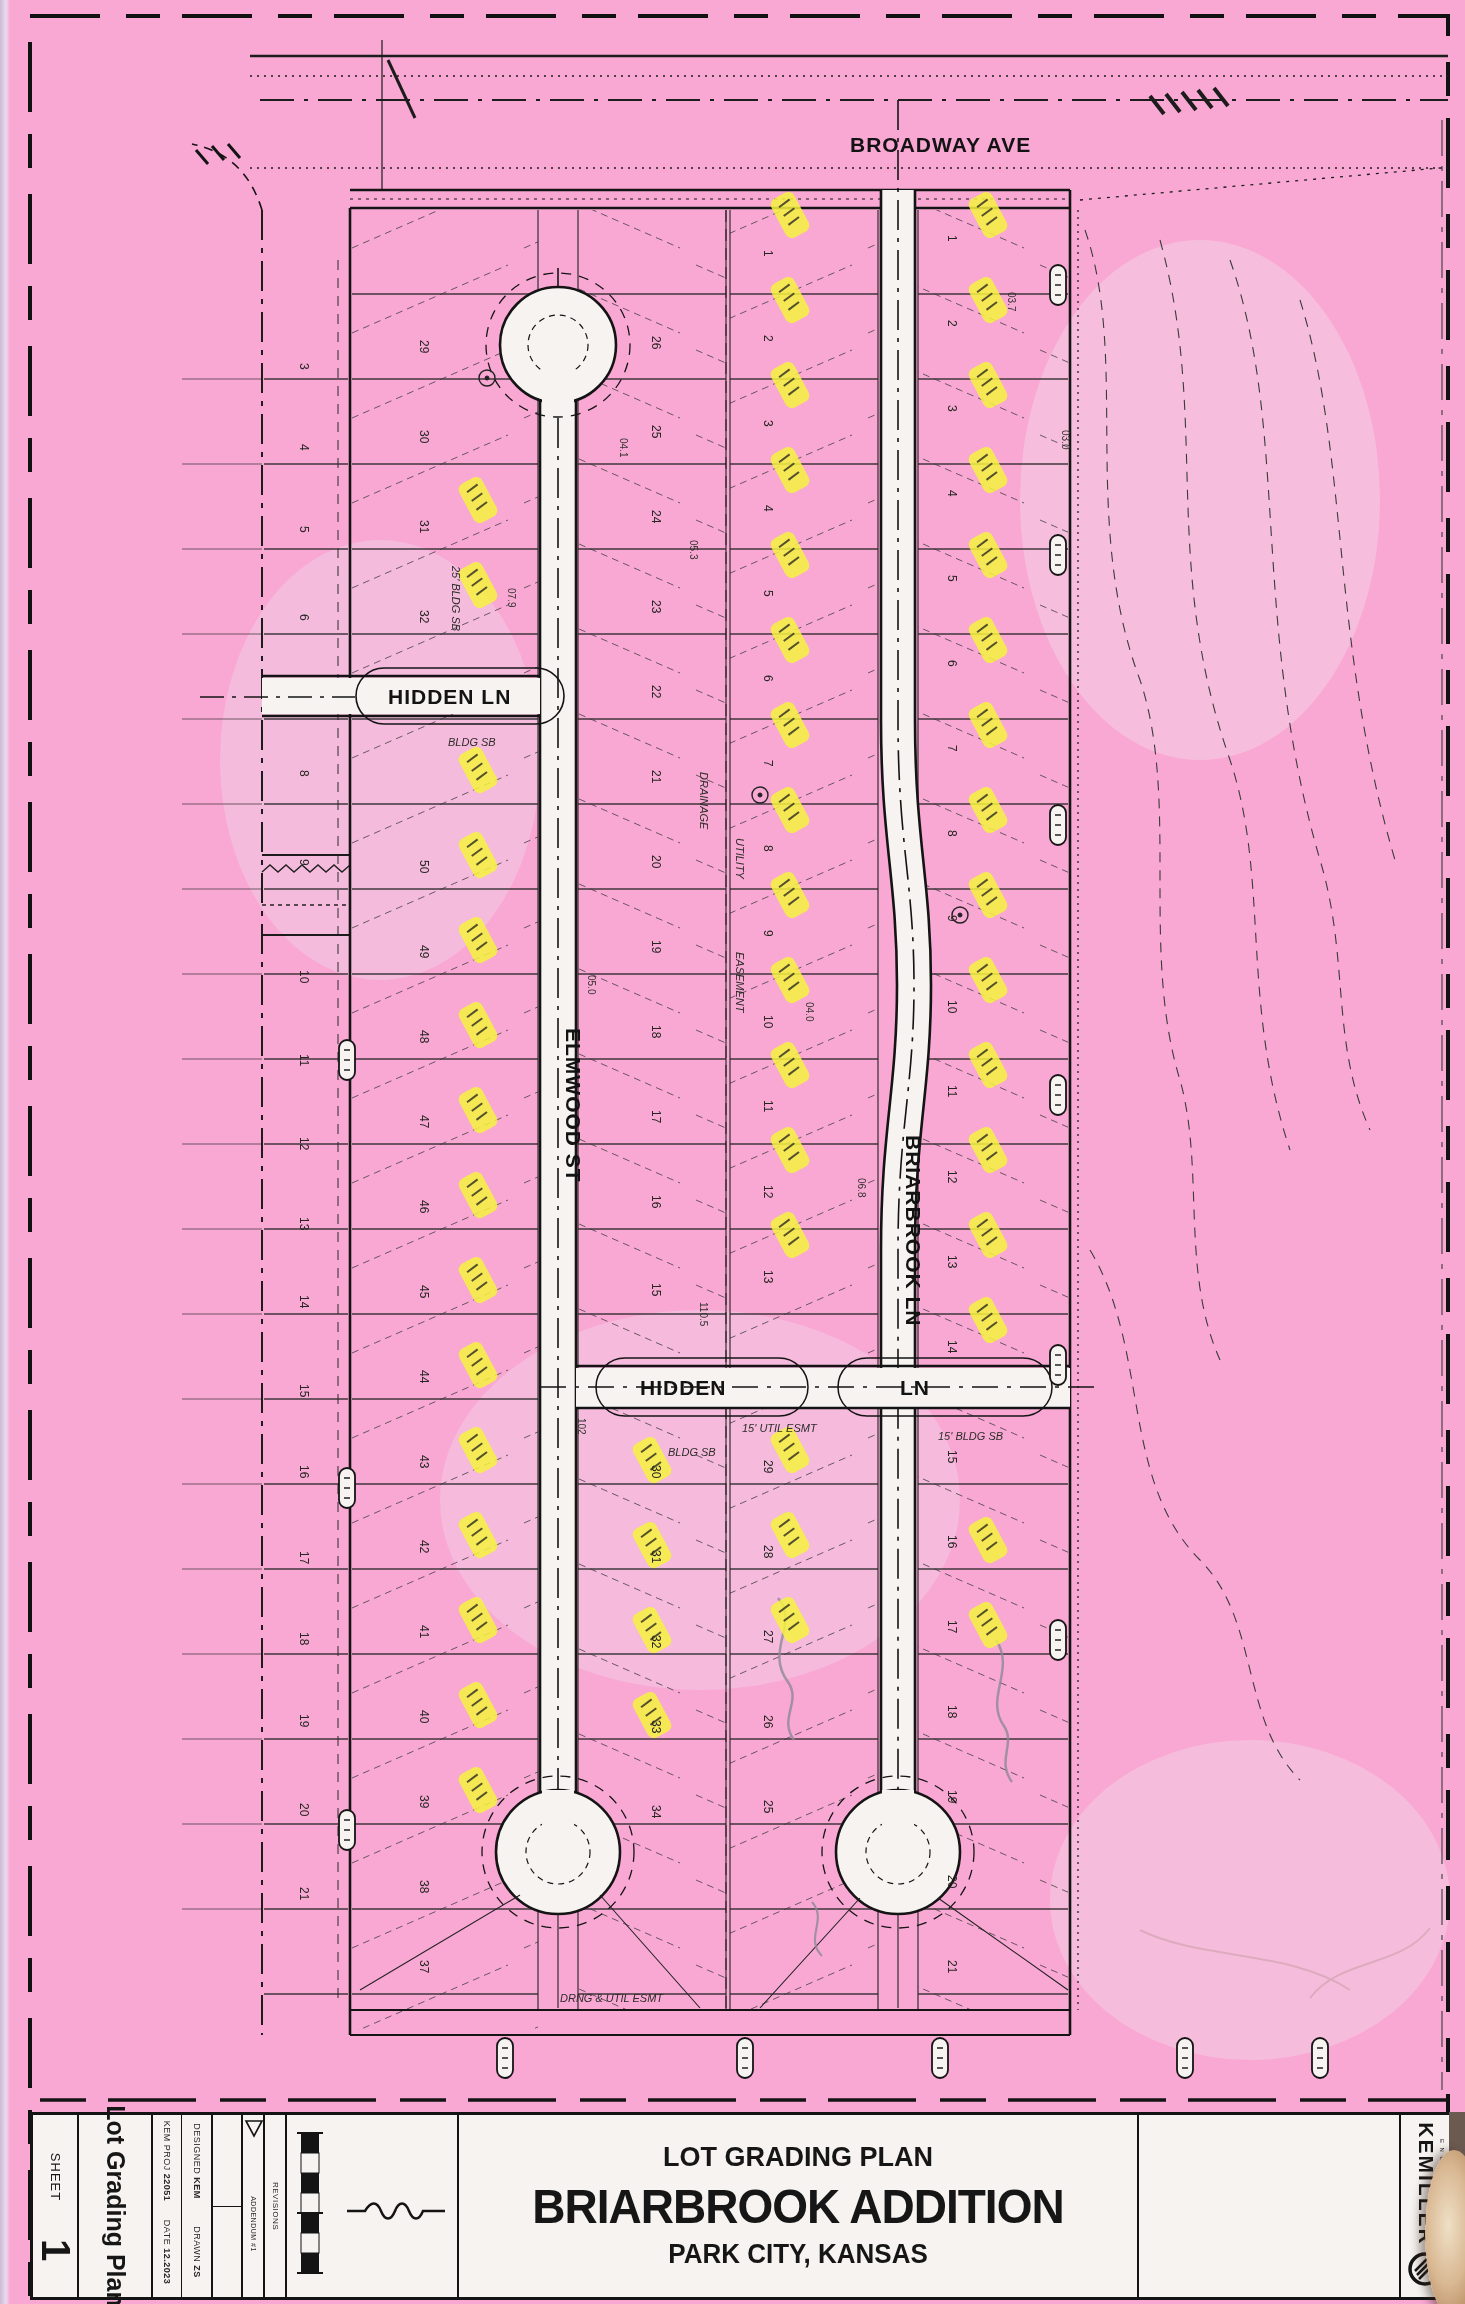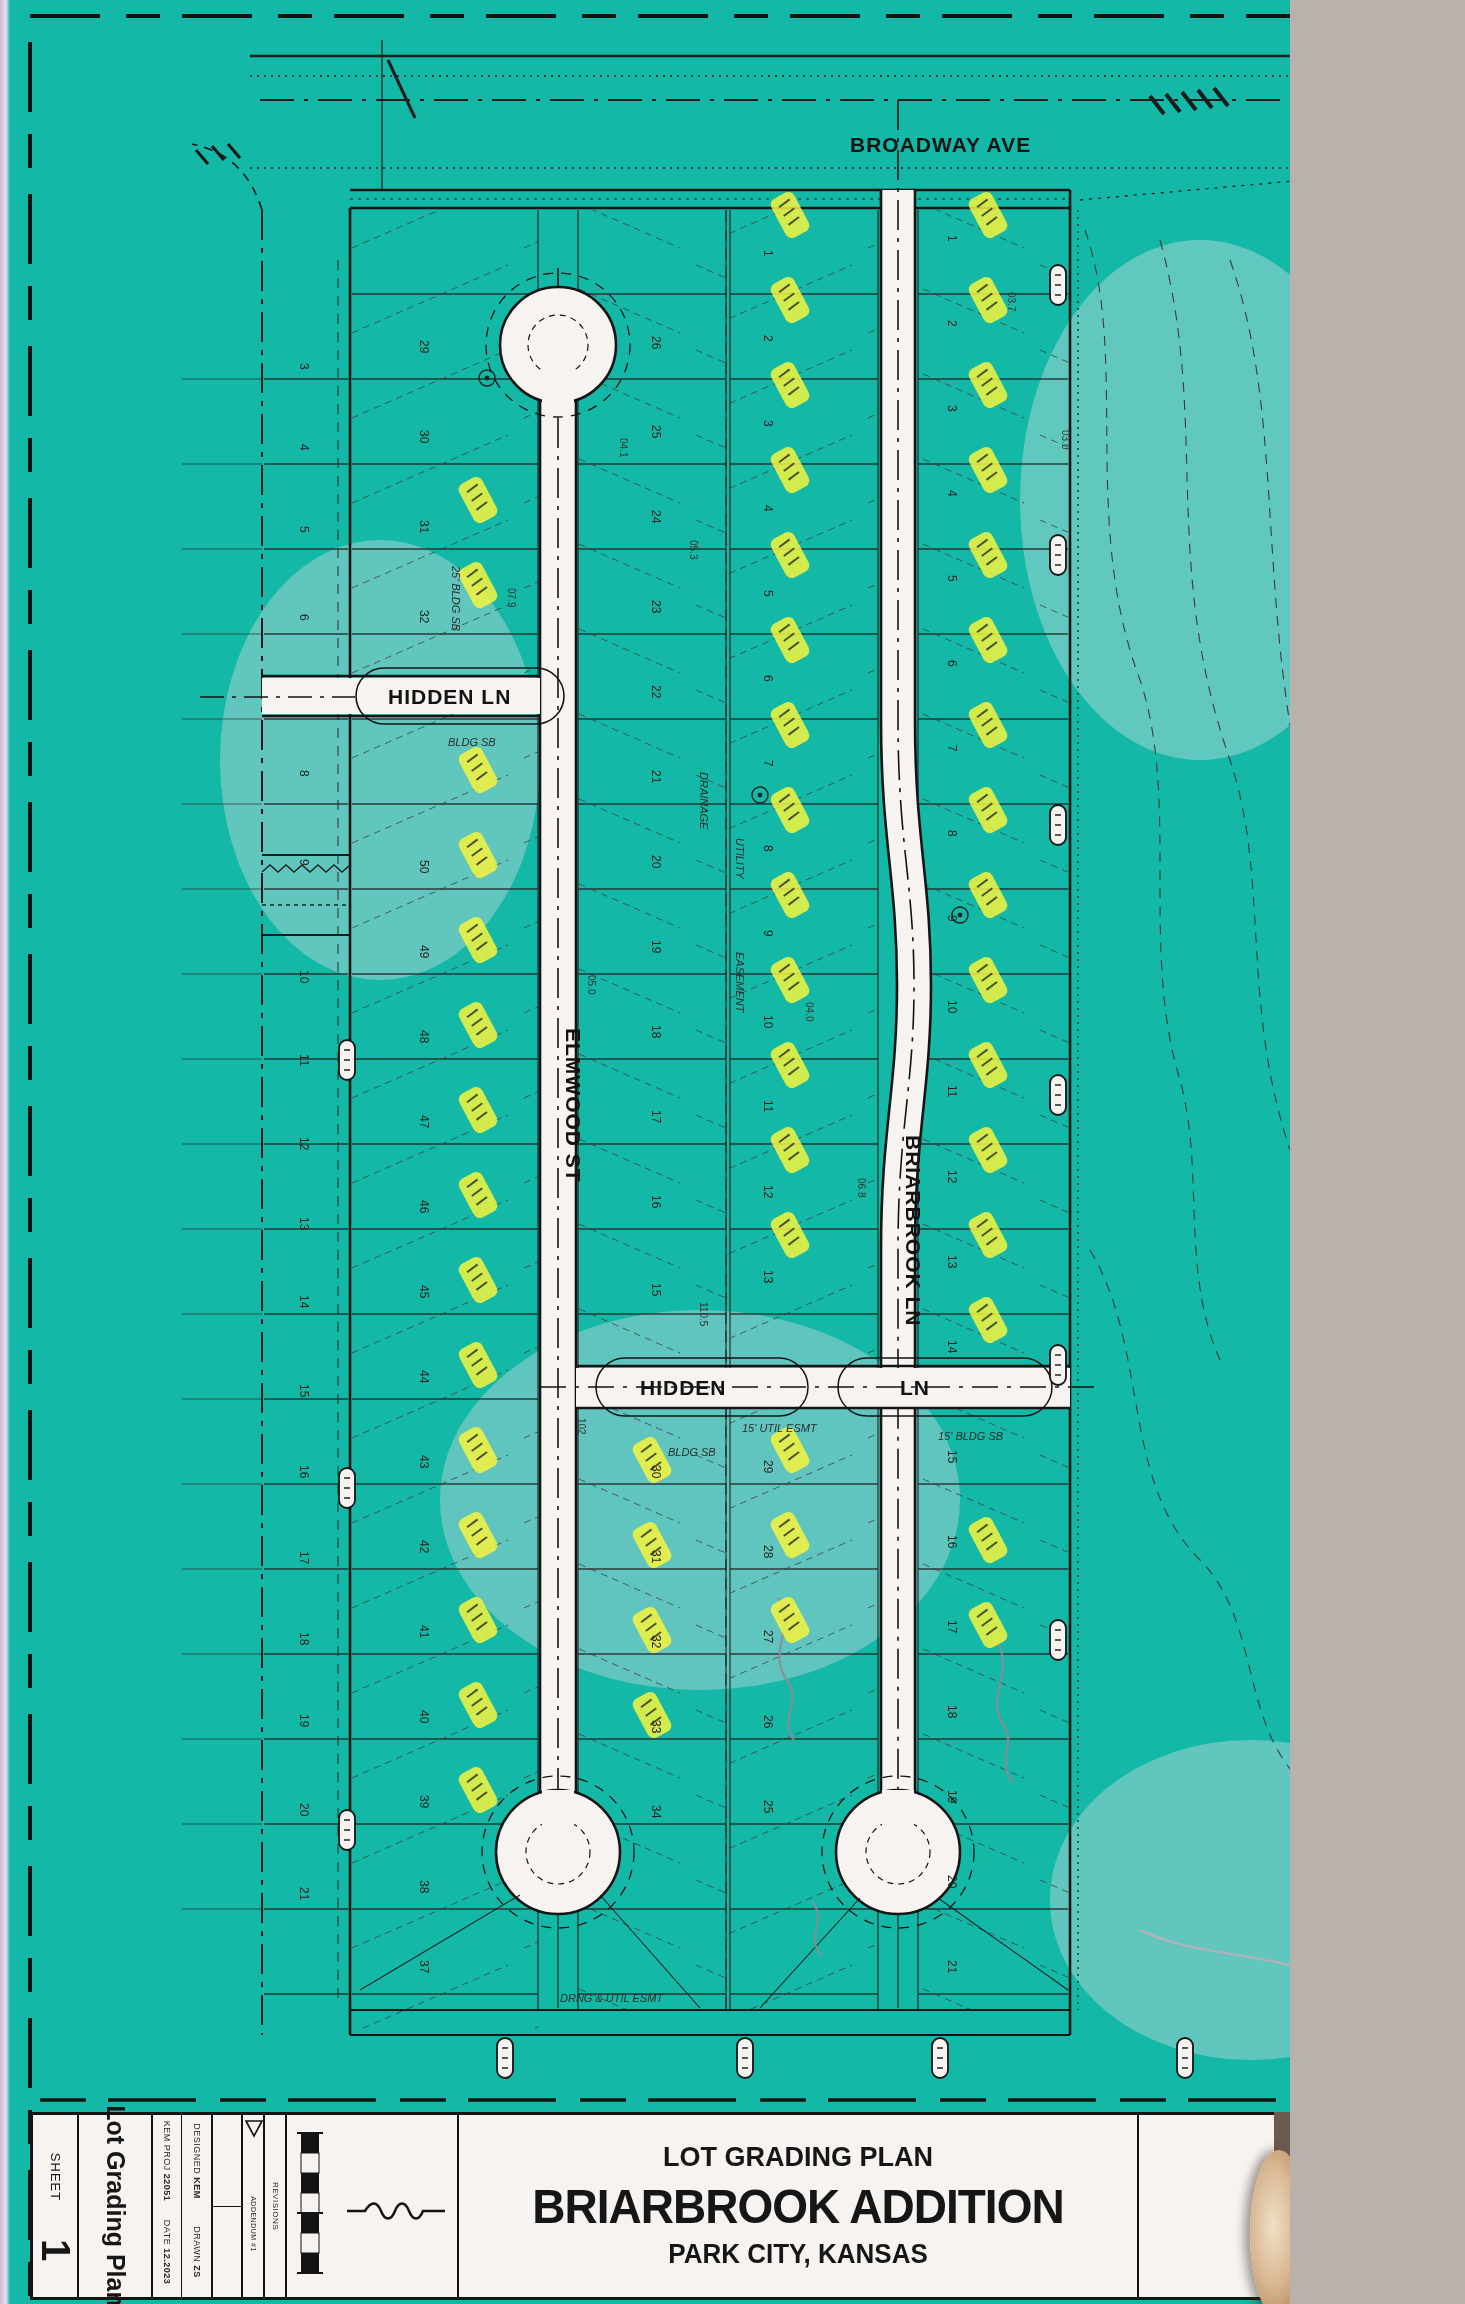--- a/index.html
+++ b/index.html
@@ -1,16 +1,16 @@
 <!DOCTYPE html>
 <html><head>
 <meta charset="utf-8">
 <style>
   html,body{margin:0;padding:0;background:#b9b2ac;}
-  #page{position:relative;width:1290px;height:2304px;background:#14b8a6;overflow:hidden;
+  #page{position:relative;width:1465px;height:2304px;background:#f9a8d4;overflow:hidden;
         font-family:"Liberation Sans",sans-serif;color:#161616;}
   svg text{font-family:"Liberation Sans",sans-serif;}
   .street-label{font-size:21px;font-weight:bold;letter-spacing:1px;fill:#131313;}
   .tiny{font-size:10px;fill:#33332e;}
   .ann{font-size:11px;font-style:italic;fill:#2c2c28;}
   .lotnum{font-size:12px;fill:#262622;}
   
   #titleblock{position:absolute;left:30px;top:2112px;width:1418px;height:182px;
               background:#f6f3f0;border:3px solid #141414;display:flex;}
   .tb-cell{border-right:2px solid #141414;height:100%;position:relative;box-sizing:border-box;}

